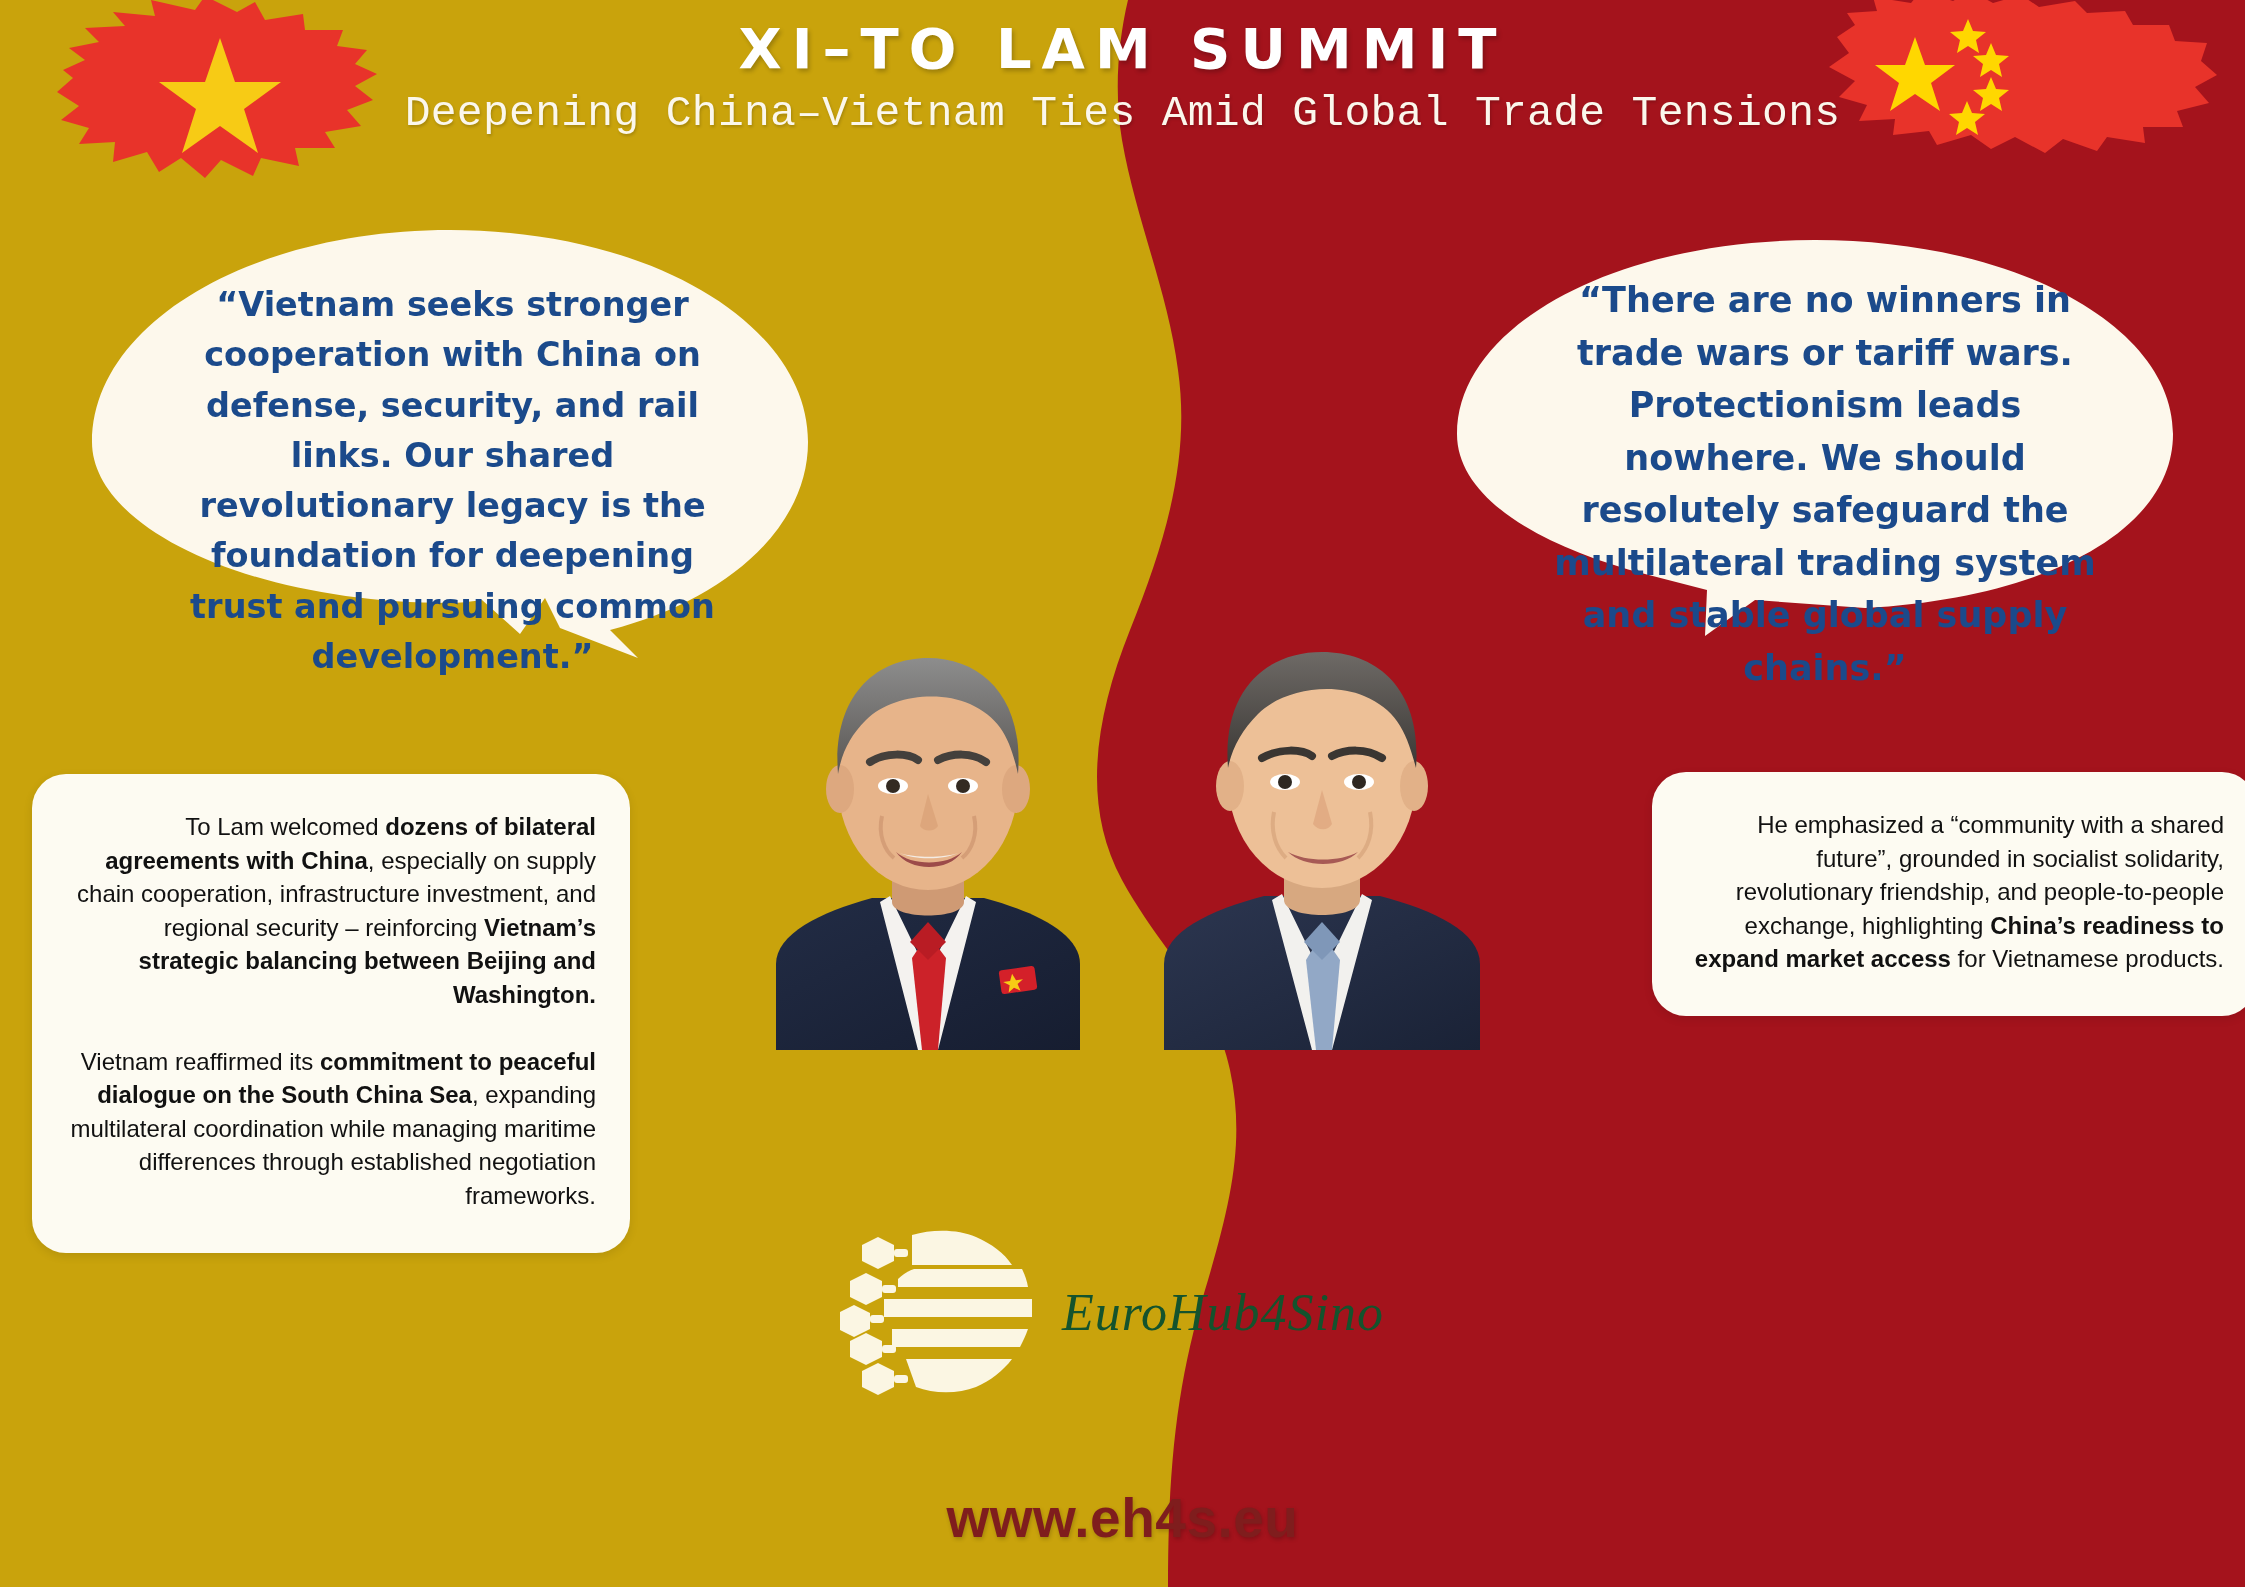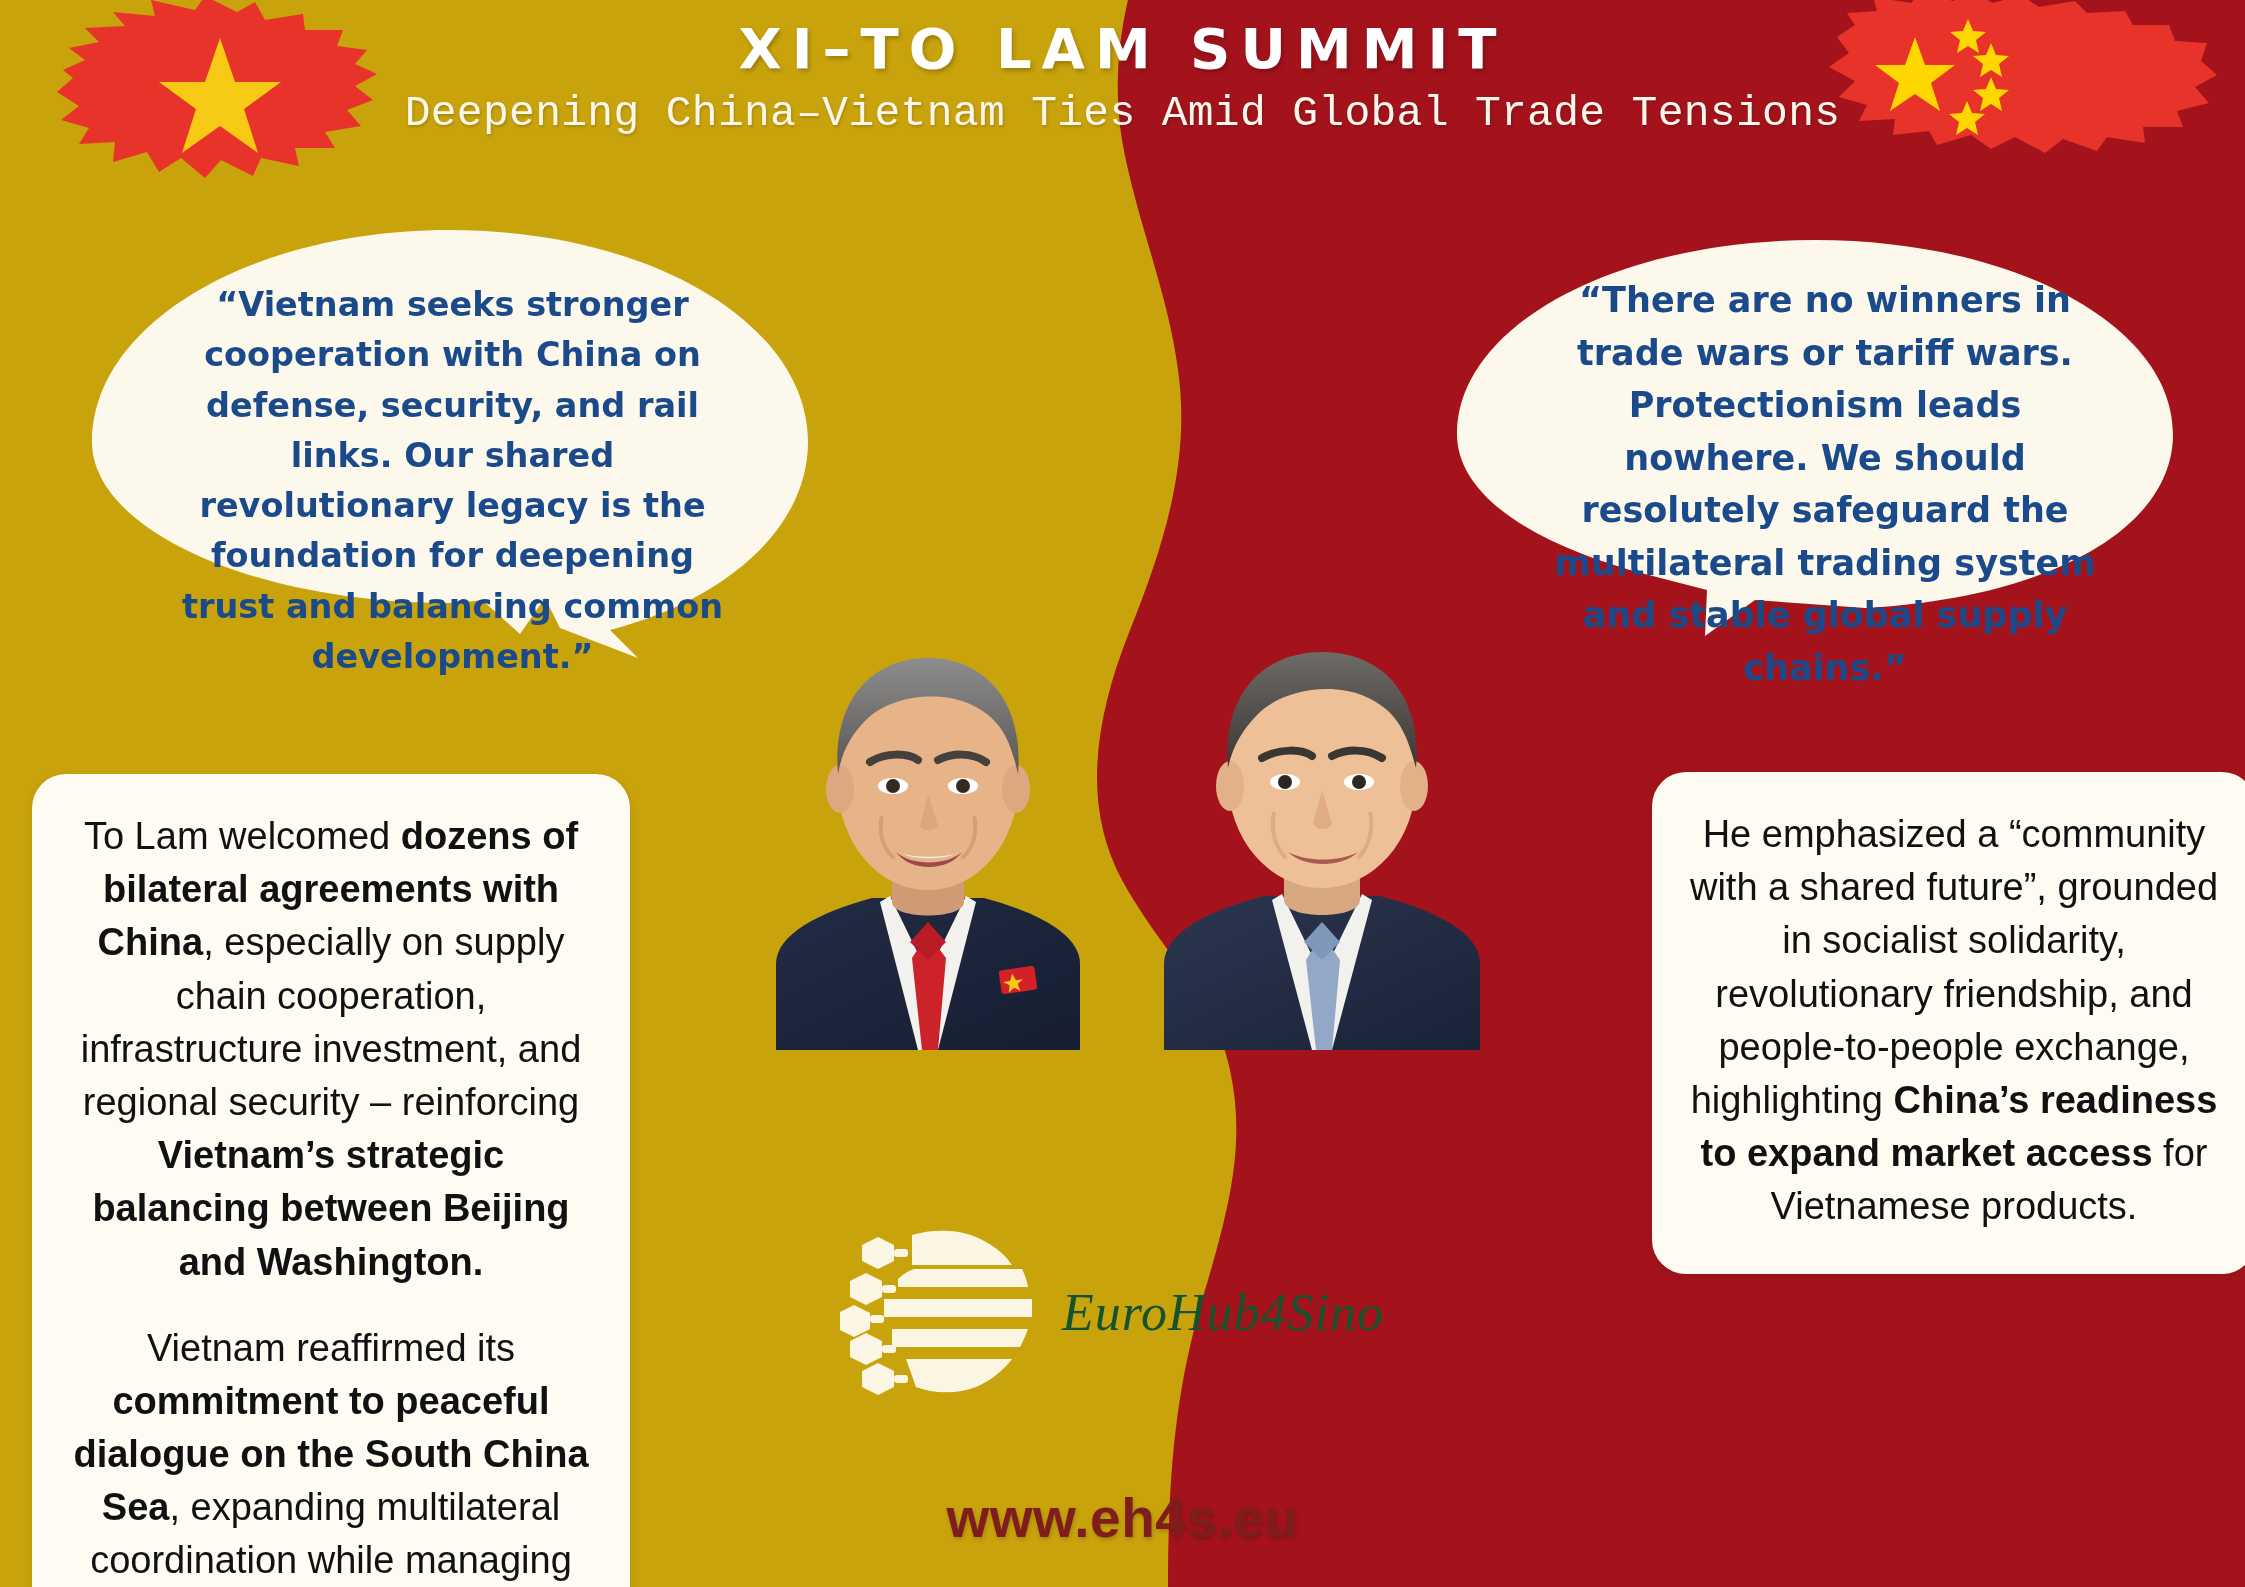--- a/index.html
+++ b/index.html
@@ -53,21 +53,21 @@
   .p-lam{left:762px;top:634px;width:332px;height:416px;}
   .p-xi{left:1152px;top:632px;width:340px;height:418px;}
 
   
   .card{
     position:absolute;background:#FDFBF2;border-radius:34px;z-index:14;
     box-shadow:0 3px 10px rgba(0,0,0,.10);
   }
   .card p{
     margin:0;font-family:"Liberation Sans", sans-serif;
-    font-size:38px;line-height:1.40;color:#111111;text-align:center;
+    font-size:24px;line-height:1.40;color:#111111;text-align:right;
   }
   .card p + p{margin-top:33px;}
   .card b{font-weight:bold;}
   .card-left{left:32px;top:774px;width:530px;padding:36px 34px 40px 34px;}
   .card-right{left:1652px;top:772px;width:540px;padding:36px 32px 40px 32px;}
 
   
   .logo-wrap{position:absolute;left:840px;top:1215px;width:620px;height:190px;z-index:15;
     display:flex;align-items:center;gap:22px;}
   .logo-mark{width:200px;height:175px;flex:0 0 auto;}
@@ -135,21 +135,21 @@
     <h1 class="title">XI–TO LAM SUMMIT</h1>
     <p class="subtitle">Deepening China–Vietnam Ties Amid Global Trade Tensions</p>
   </div>
 
   <div class="bubble bubble-left">
     <svg width="720" height="430" viewBox="0 0 720 430">
       <path d="M360,2 C560,2 718,96 718,214 C718,300 636,372 520,402
                L548,430 L470,400 L455,370 L430,406 L392,372
                C378,374 370,375 360,375 C160,375 2,300 2,214 C2,96 160,2 360,2 Z" fill="#FDF8EC"></path>
     </svg>
-    <div class="btext">“Vietnam seeks stronger cooperation with China on defense, security, and rail links. Our shared revolutionary legacy is the foundation for deepening trust and balancing common development.”</div>
+    <div class="btext">“Vietnam seeks stronger cooperation with China on defense, security, and rail links. Our shared revolutionary legacy is the foundation for deepening trust and pursuing common development.”</div>
   </div>
 
   <div class="bubble bubble-right">
     <svg width="720" height="400" viewBox="0 0 720 400">
       <path d="M360,2 C560,2 718,88 718,196 C718,292 592,360 410,370
                L300,362 L250,398 L252,352 L190,336
                C90,310 2,262 2,196 C2,88 160,2 360,2 Z" fill="#FDF8EC"></path>
     </svg>
     <div class="btext">“There are no winners in trade wars or tariff wars. Protectionism leads nowhere. We should resolutely safeguard the multilateral trading system and stable global supply chains.”</div>
   </div>

